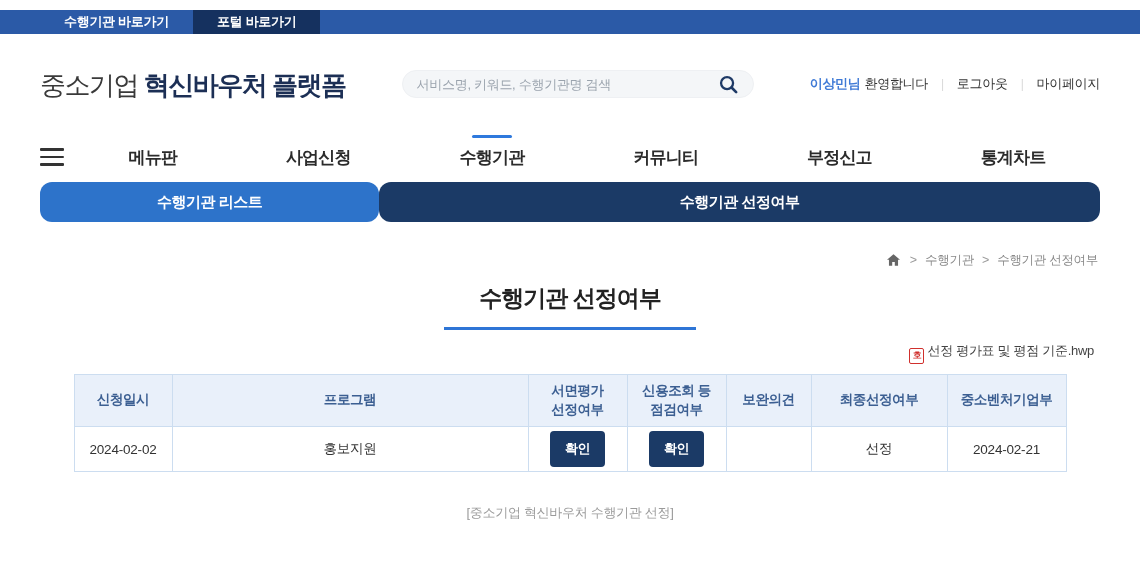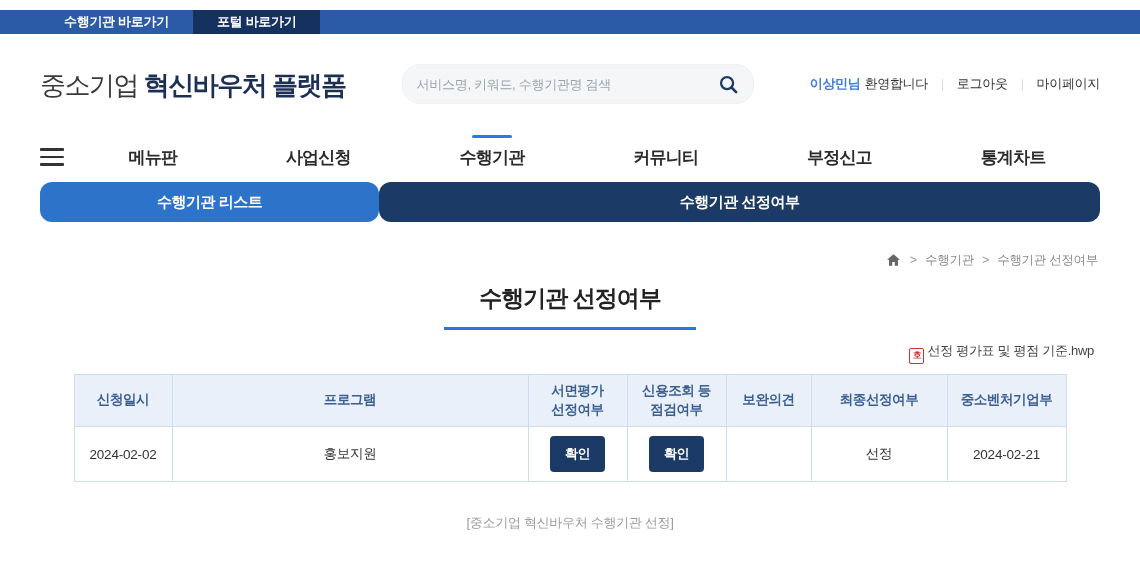--- a/index.html
+++ b/index.html
@@ -21,21 +21,21 @@
   .logo { cursor: pointer; }
   .logo-line1 { display: flex; align-items: center; gap: 5px; }
   .emblem { width: 15px; height: 15px; flex: 0 0 auto; }
   .ministry { font-size: 12.5px; font-weight: bold; color: #3a3a3a; letter-spacing: -0.5px; }
   .kosme { font-size: 19px; font-weight: 800; font-style: italic; color: #0b4da2; letter-spacing: -0.5px; margin-left: 3px; }
   .kosme-sub { font-size: 11px; font-weight: bold; color: #d1312e; letter-spacing: -0.5px; }
   .logo-line2 { font-size: 26px; letter-spacing: -1.5px; margin-top: 3px; white-space: nowrap; }
   .site-light { font-weight: 400; color: #3a3a3a; }
   .site-bold { font-weight: 800; color: #1c2f55; }
 
-  .search { width: 352px; height: 40px; background: #f4f6f8; border: 1px solid #eef0f3; border-radius: 18px; display: flex; align-items: center; padding: 0 14px; }
+  .search { width: 352px; height: 28px; background: #f4f6f8; border: 1px solid #eef0f3; border-radius: 18px; display: flex; align-items: center; padding: 0 14px; }
   .search input { flex: 1; border: none; background: transparent; outline: none; font-size: 13px; color: #333; font-family: inherit; letter-spacing: -0.3px; }
   .search input::placeholder { color: #9aa3ad; }
   .search-btn { background: none; border: none; cursor: pointer; display: flex; align-items: center; padding: 0; }
 
   .userbar { display: flex; align-items: center; font-size: 13px; color: #333; letter-spacing: -0.3px; white-space: nowrap; }
   .user-name { color: #3f7ad6; font-weight: bold; margin-right: 4px; cursor: pointer; }
   .userbar .sep { color: #d9d9d9; margin: 0 13px; font-size: 12px; }
   .userbar .ulink { cursor: pointer; }
 
   
@@ -64,21 +64,21 @@
   .title-underline { width: 252px; height: 3px; background: #2e75d6; margin: 13px auto 0; }
 
   
   .attachment { margin-top: 12px; padding-right: 46px; text-align: right; font-size: 13px; color: #444; letter-spacing: -0.3px; }
   .attachment a { color: #444; text-decoration: none; cursor: pointer; }
   .hwp-icon { display: inline-block; width: 15px; height: 16px; border: 1.5px solid #d0302d; border-radius: 2px; background: #fff; color: #d0302d; font-size: 9px; font-weight: bold; line-height: 13px; text-align: center; vertical-align: -3px; margin-right: 3px; }
 
   
   table.grid { width: 992px; margin: 10px auto 0; border-collapse: collapse; table-layout: fixed; }
   .grid th { background: #e9f0fa; color: #3c5f92; font-size: 13.5px; font-weight: bold; border: 1px solid #ccddf0; height: 52px; white-space: pre-line; line-height: 1.35; letter-spacing: -0.4px; }
-  .grid td { border: 1px solid #ccddf0; text-align: center; font-size: 13.5px; color: #333; height: 55px; letter-spacing: -0.2px; }
+  .grid td { border: 1px solid #ccddf0; text-align: center; font-size: 13.5px; color: #333; height: 45px; letter-spacing: -0.2px; }
   .confirm-btn { background: #1b3a66; color: #fff; border: none; border-radius: 4px; font-size: 13px; font-weight: bold; padding: 9px 15px; cursor: pointer; font-family: inherit; letter-spacing: -0.5px; }
   .status-selected { color: #53b257; }
 
   
   .footnote { margin-top: 32px; text-align: center; font-size: 13px; color: #9a9a9a; letter-spacing: -0.3px; }
 </style>
 </head>
 <body>
 
 <div class="topbar">

